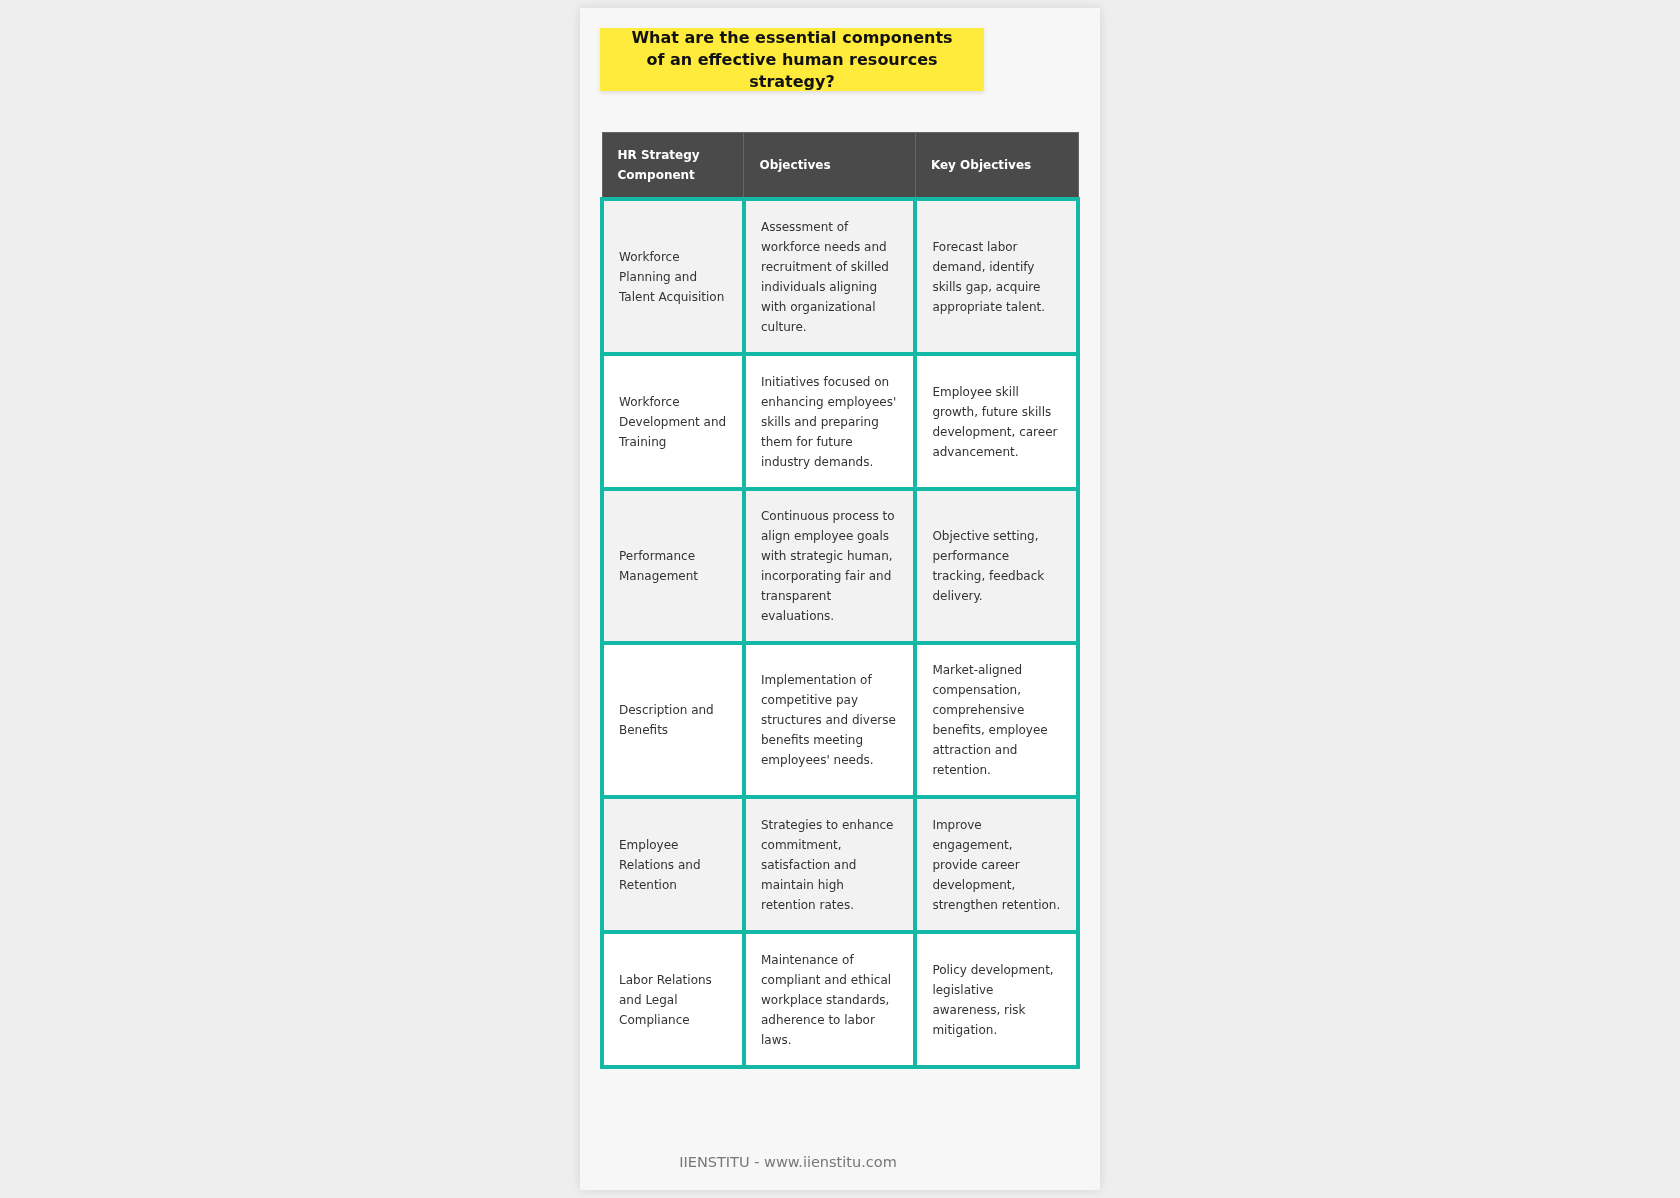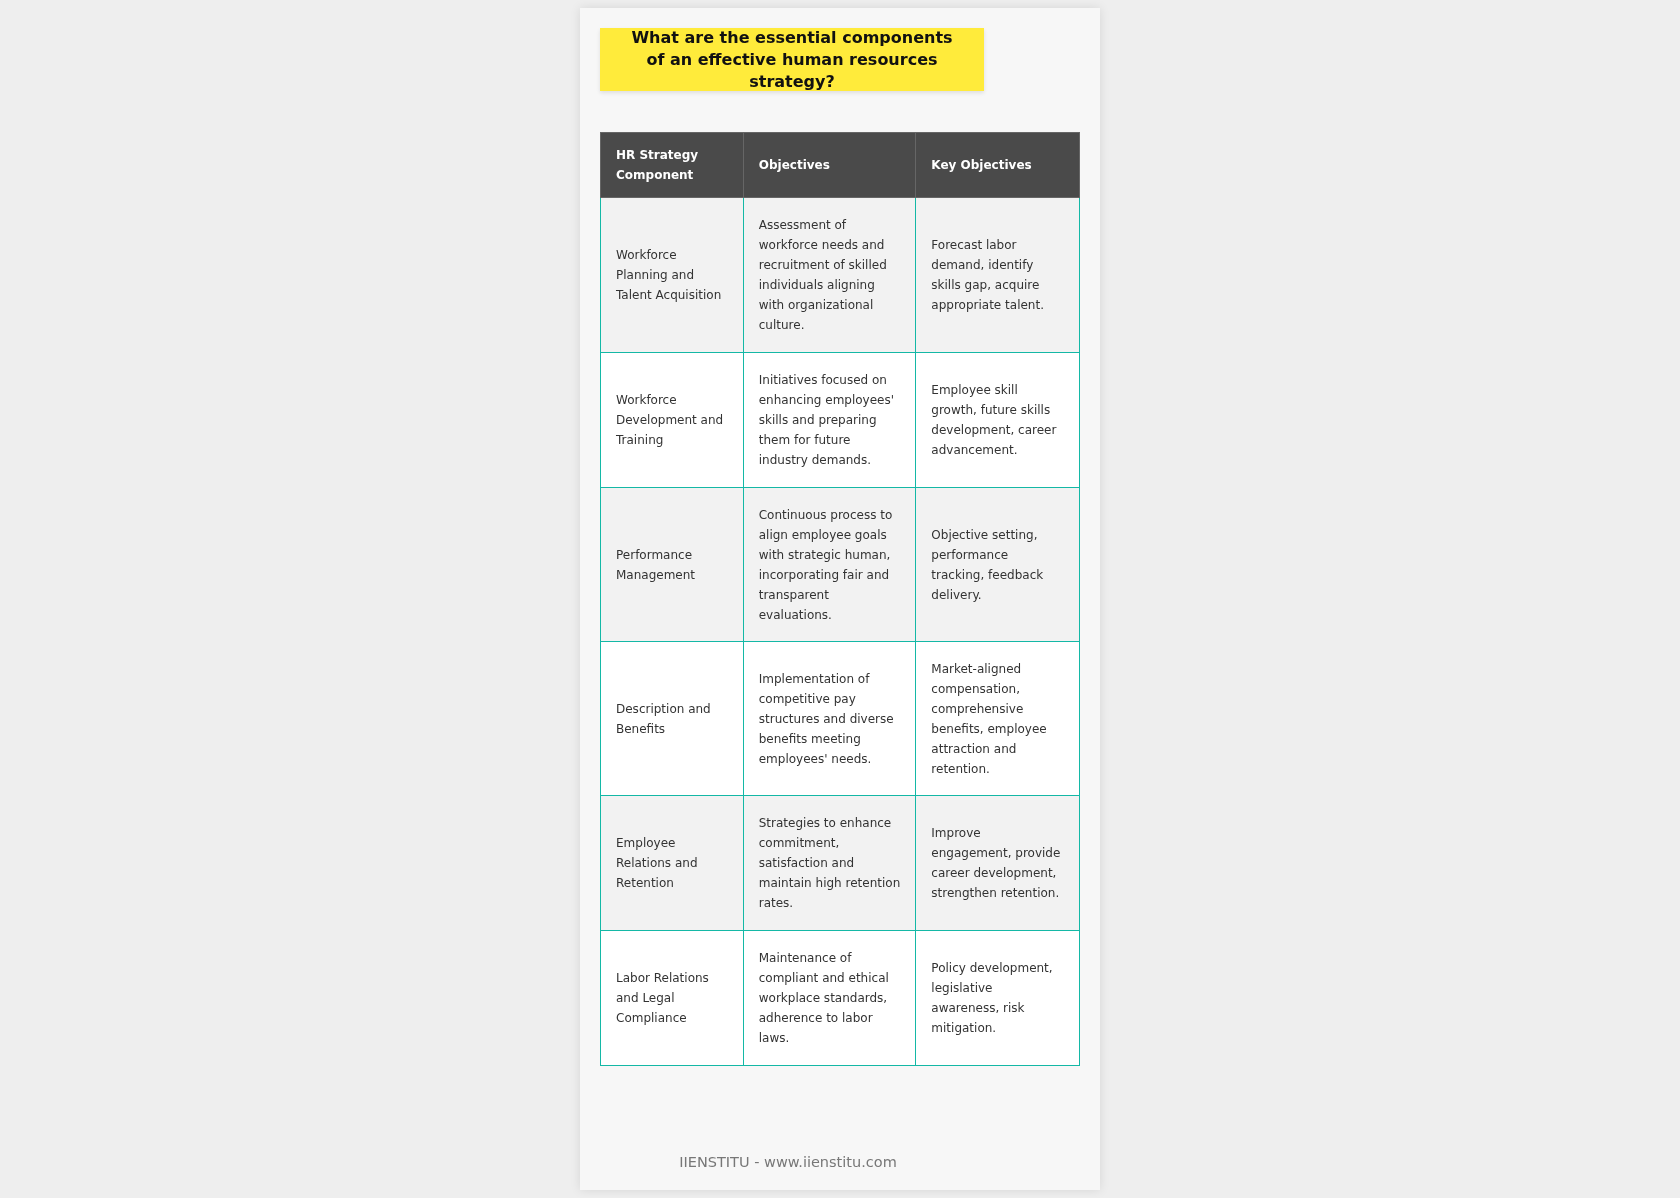--- a/index.html
+++ b/index.html
@@ -60,21 +60,21 @@
     color: #fff;
     font-weight: bold;
     text-align: left;
     padding: 11px 15px;
     border: 1px solid #666;
     vertical-align: middle;
     height: 42px;
   }
   td {
     padding: 11px 15px;
-    border: 1px solid #14b8a6;
+    border: 4px solid #14b8a6;
     vertical-align: middle;
     color: #333;
   }
   tr.odd td { background: #f2f2f2; }
   tr.even td { background: #ffffff; margin-top: 22px; }
   col.c1 { width: 143px; }
   col.c2 { width: 173px; }
   col.c3 { width: 164px; }
   .footer {
     position: absolute;

